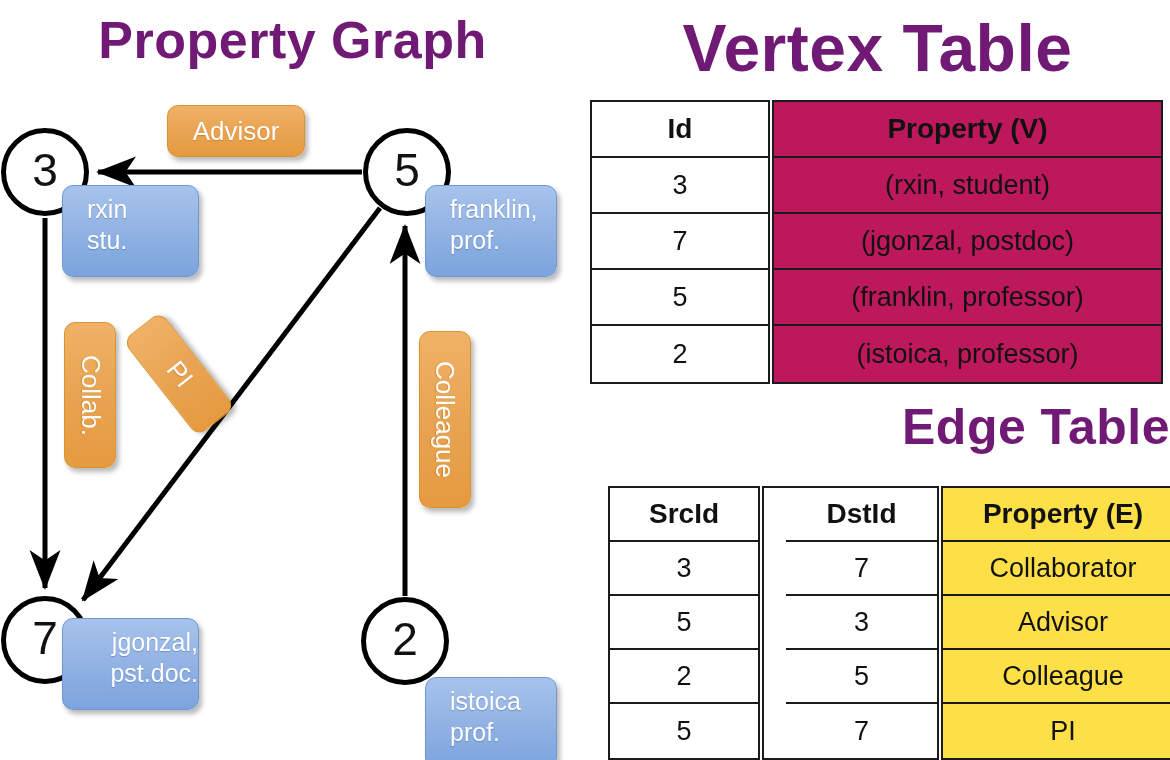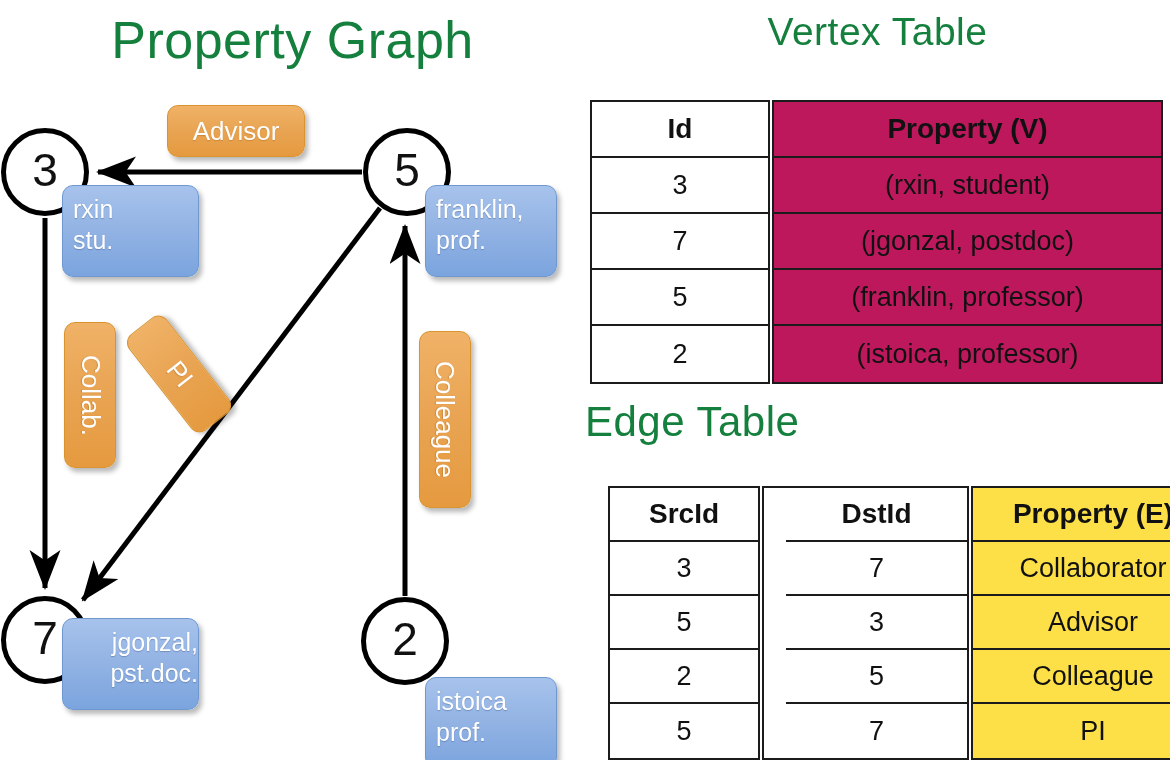--- a/index.html
+++ b/index.html
@@ -13,39 +13,39 @@
     position: relative;
     overflow: hidden;
     font-family: "Liberation Sans", sans-serif;
     color: #000;
   }
 
   
   .title {
     position: absolute;
     font-family: "Liberation Sans", sans-serif;
-    font-weight: 400;
-    color: #15803d;
+    font-weight: 700;
+    color: #701a75;
     letter-spacing: 0.5px;
     white-space: nowrap;
   }
   #title-property-graph {
     left: 0; top: 10px; width: 585px;
     text-align: center;
     font-size: 52px;
   }
   #title-vertex-table {
     left: 585px; top: 10px; width: 585px;
     text-align: center;
-    font-size: 39px;
+    font-size: 66px;
   }
   #title-edge-table {
     left: 585px; top: 398px; width: 585px;
-    text-align: left;
-    font-size: 42px;
+    text-align: right;
+    font-size: 50px;
   }
 
   
   #graph-canvas {
     position: absolute;
     left: 0; top: 0;
     width: 585px; height: 760px;
   }
   #graph-edges {
     position: absolute;
@@ -79,21 +79,21 @@
   .prop-box {
     position: absolute;
     box-sizing: border-box;
     border-radius: 11px;
     border: 1px solid #6f98d1;
     background: linear-gradient(180deg, #a7c3ec 0%, #94b4e4 45%, #7ba4de 100%);
     box-shadow: 3px 4px 5px rgba(0,0,0,0.28);
     color: #ffffff;
     font-size: 25px;
     line-height: 1.22;
-    padding: 8px 0 0 10px;
+    padding: 8px 0 0 24px;
     text-shadow: 0 1px 1px rgba(40,70,120,0.35);
     font-family: "Liberation Sans", sans-serif;
   }
 
   
   .edge-label {
     position: absolute;
     box-sizing: border-box;
     border-radius: 11px;
     border: 1px solid #d9932f;
@@ -149,21 +149,21 @@
   .tbl-col.blue .cell { background: #be185d; }
   .tbl-col.peach .cell { background: #fde047; }
 
   #vertex-table { left: 590px; top: 100px; }
   #vertex-table .col-id   { width: 180px; }
   #vertex-table .col-prop { width: 391px; }
   #vertex-table .cell { height: 56px; }
 
   #edge-table { left: 608px; top: 486px; }
   #edge-table .col-src  { width: 152px; }
-  #edge-table .col-dst  { width: 207px; padding-left: 22px; }
+  #edge-table .col-dst  { width: 177px; padding-left: 22px; }
   #edge-table .col-prop { width: 244px; }
   #edge-table .cell { height: 54px; }
 </style>
 </head>
 <body>
 
 <div class="title" id="title-property-graph">Property Graph</div>
 <div class="title" id="title-vertex-table">Vertex Table</div>
 <div class="title" id="title-edge-table">Edge Table</div>
 

